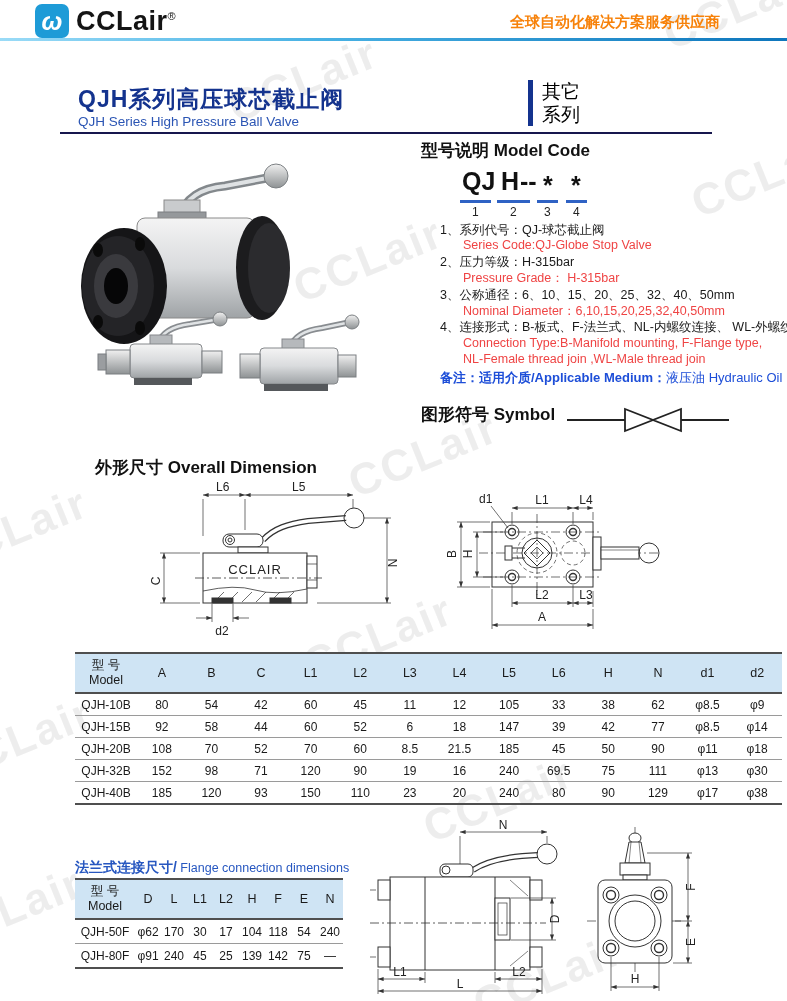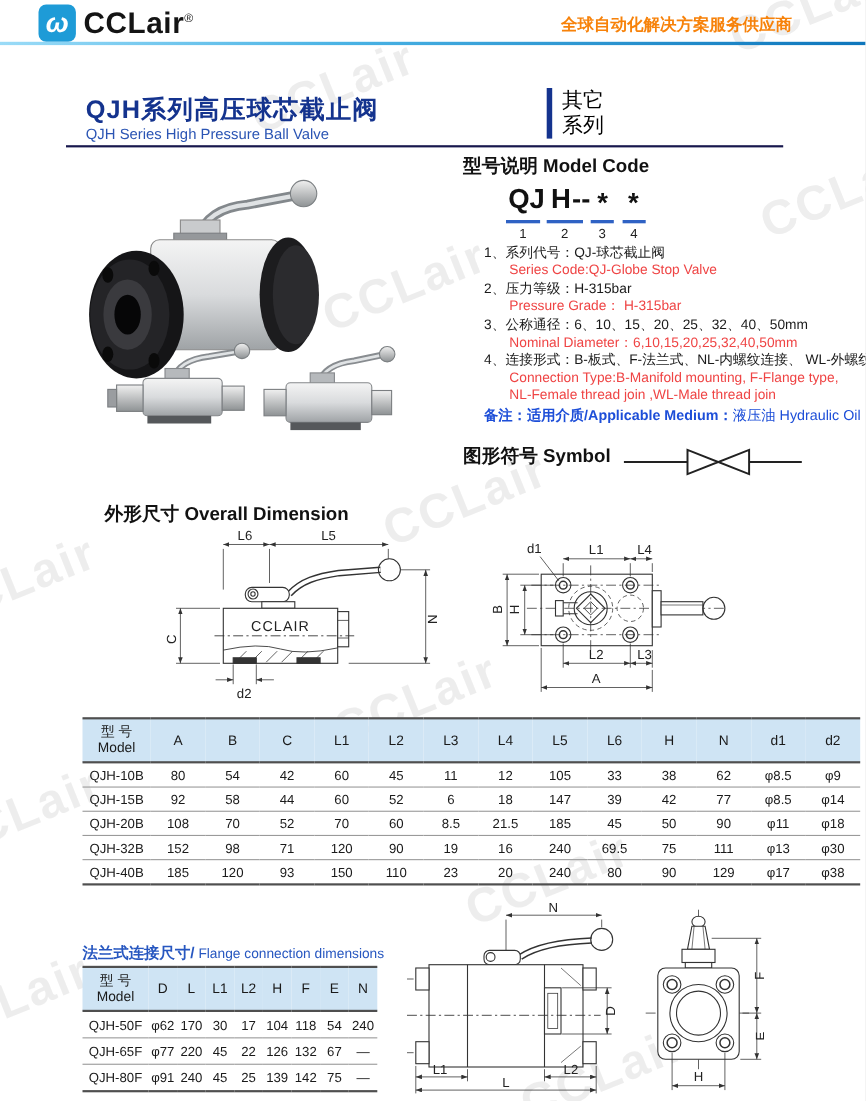--- a/index.html
+++ b/index.html
@@ -14,21 +14,21 @@
   .logo-box{width:34px;height:34px;background:#1e9bd7;border-radius:7px;color:#fff;
             display:flex;align-items:center;justify-content:center;
             font-size:25px;font-weight:bold;font-style:italic;}
   .logo-text{font-size:27px;font-weight:bold;color:#141414;letter-spacing:.5px;}
   .logo-text sup{font-size:11px;font-weight:normal;}
   .tagline{color:#f7820a;font-weight:bold;font-size:15px;}
   .header-line{height:3px;background:linear-gradient(90deg,#9adbf7,#49b2e4 40%,#0e76bc);}
   
   .title-zh{font-size:23px;font-weight:bold;color:#14338e;letter-spacing:1px;}
   .title-en{font-size:13.5px;color:#2b55b4;}
-  .series-tab{display:flex;}
+  .series-tab{display:flex;margin-left:31px;}
   .series-bar{width:5px;height:46px;background:#14338e;margin-right:9px;}
   .series-text{font-family:"Liberation Serif","DejaVu Serif",serif;font-size:19px;line-height:23px;color:#000;}
   .title-rule{height:2px;background:#17174d;}
   
   .h1{font-size:17px;font-weight:bold;color:#111;}
   .mc-big{font-size:25px;font-weight:bold;color:#111;}
   .mc-ul{height:3px;background:#2f62c4;}
   .mc-num{font-size:12px;color:#222;}
   .mc-item{font-size:12.5px;color:#1a1a1a;white-space:nowrap;}
   .mc-item b{font-weight:normal;}
@@ -448,31 +448,20 @@
             <td>φ62</td>
             <td>170</td>
             <td>30</td>
             <td>17</td>
             <td>104</td>
             <td>118</td>
             <td>54</td>
             <td>240</td>
           </tr>
           <tr>
-            <td>QJH-65F</td>
-            <td>φ77</td>
-            <td>220</td>
-            <td>45</td>
-            <td>22</td>
-            <td>126</td>
-            <td>132</td>
-            <td>67</td>
-            <td>—</td>
-          </tr>
-          <tr>
             <td>QJH-80F</td>
             <td>φ91</td>
             <td>240</td>
             <td>45</td>
             <td>25</td>
             <td>139</td>
             <td>142</td>
             <td>75</td>
             <td>—</td>
           </tr>

